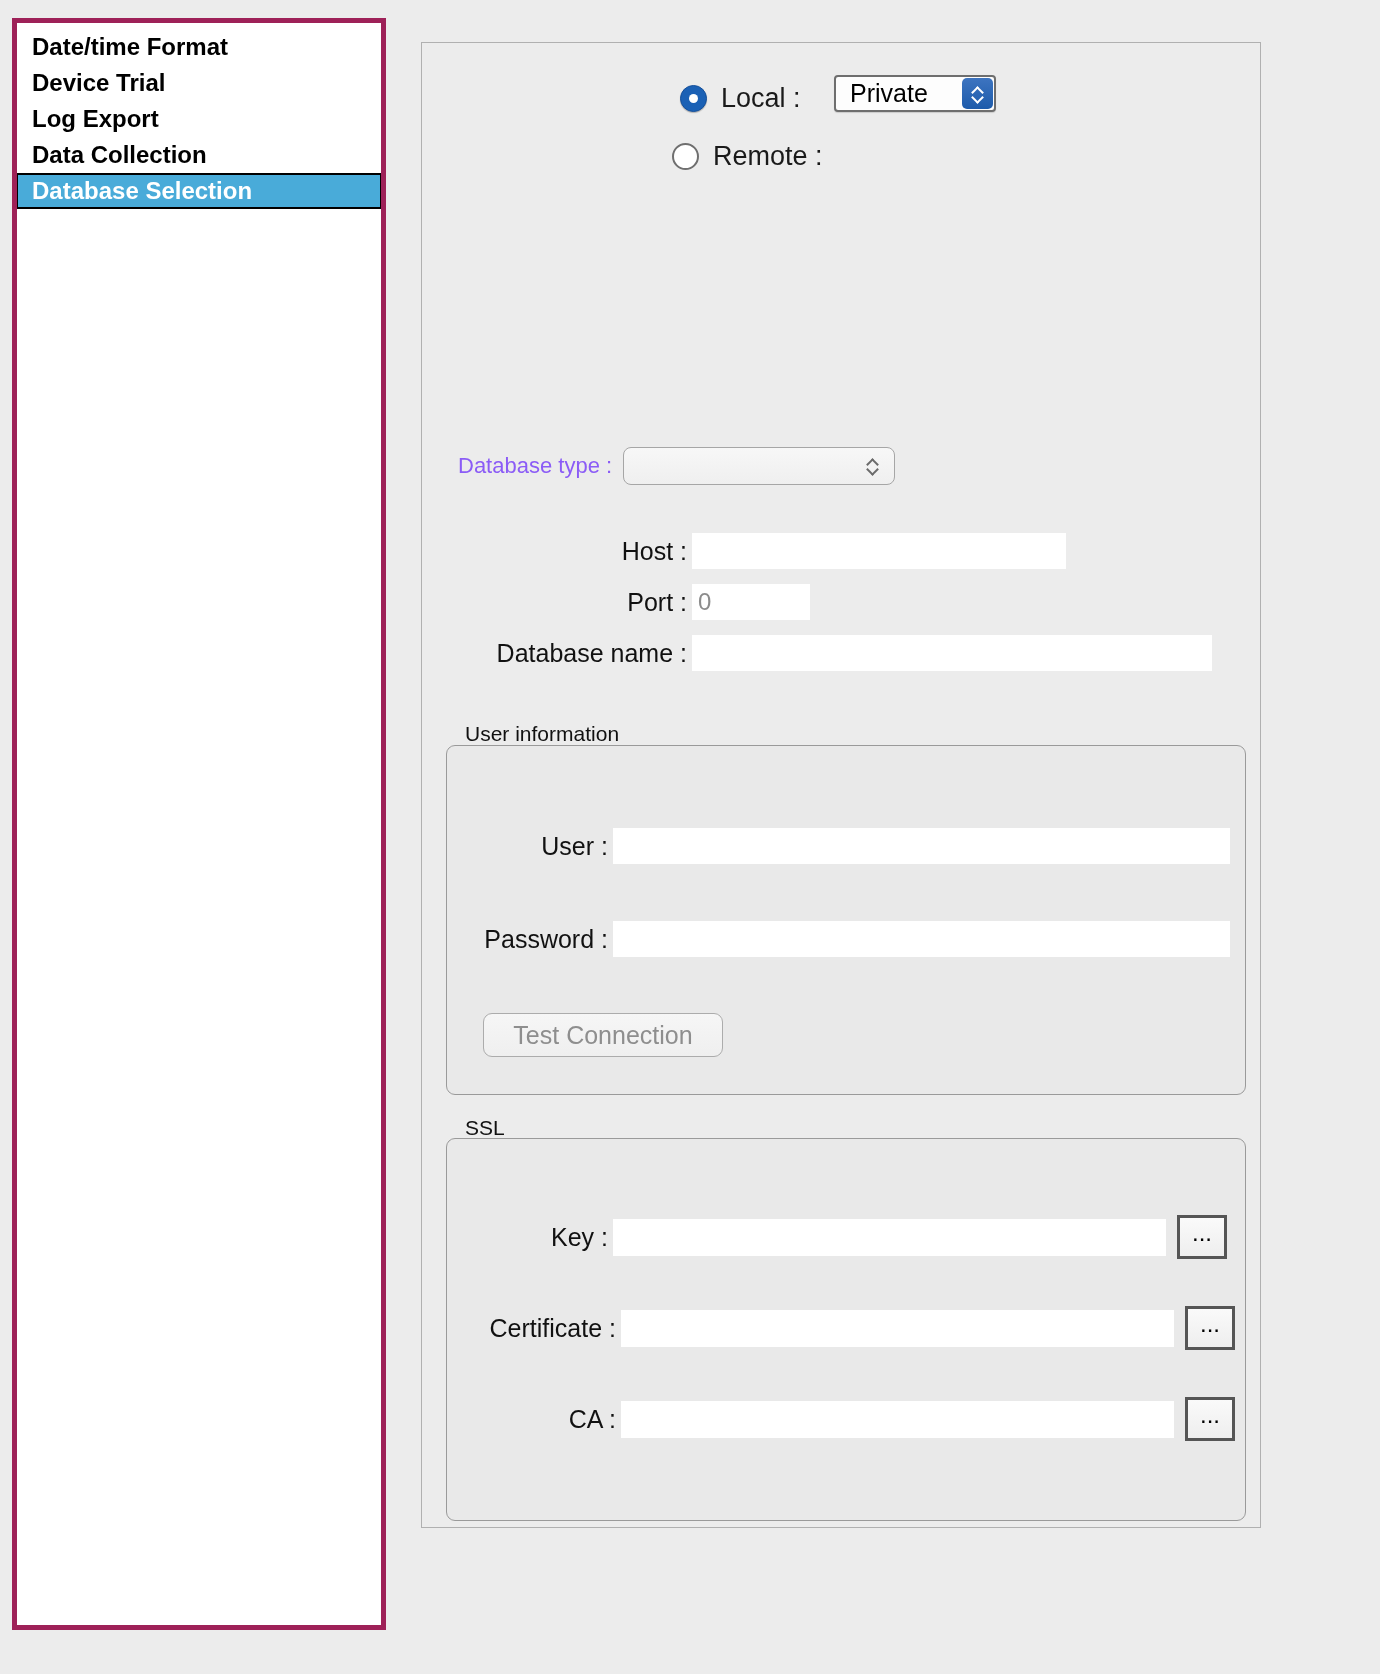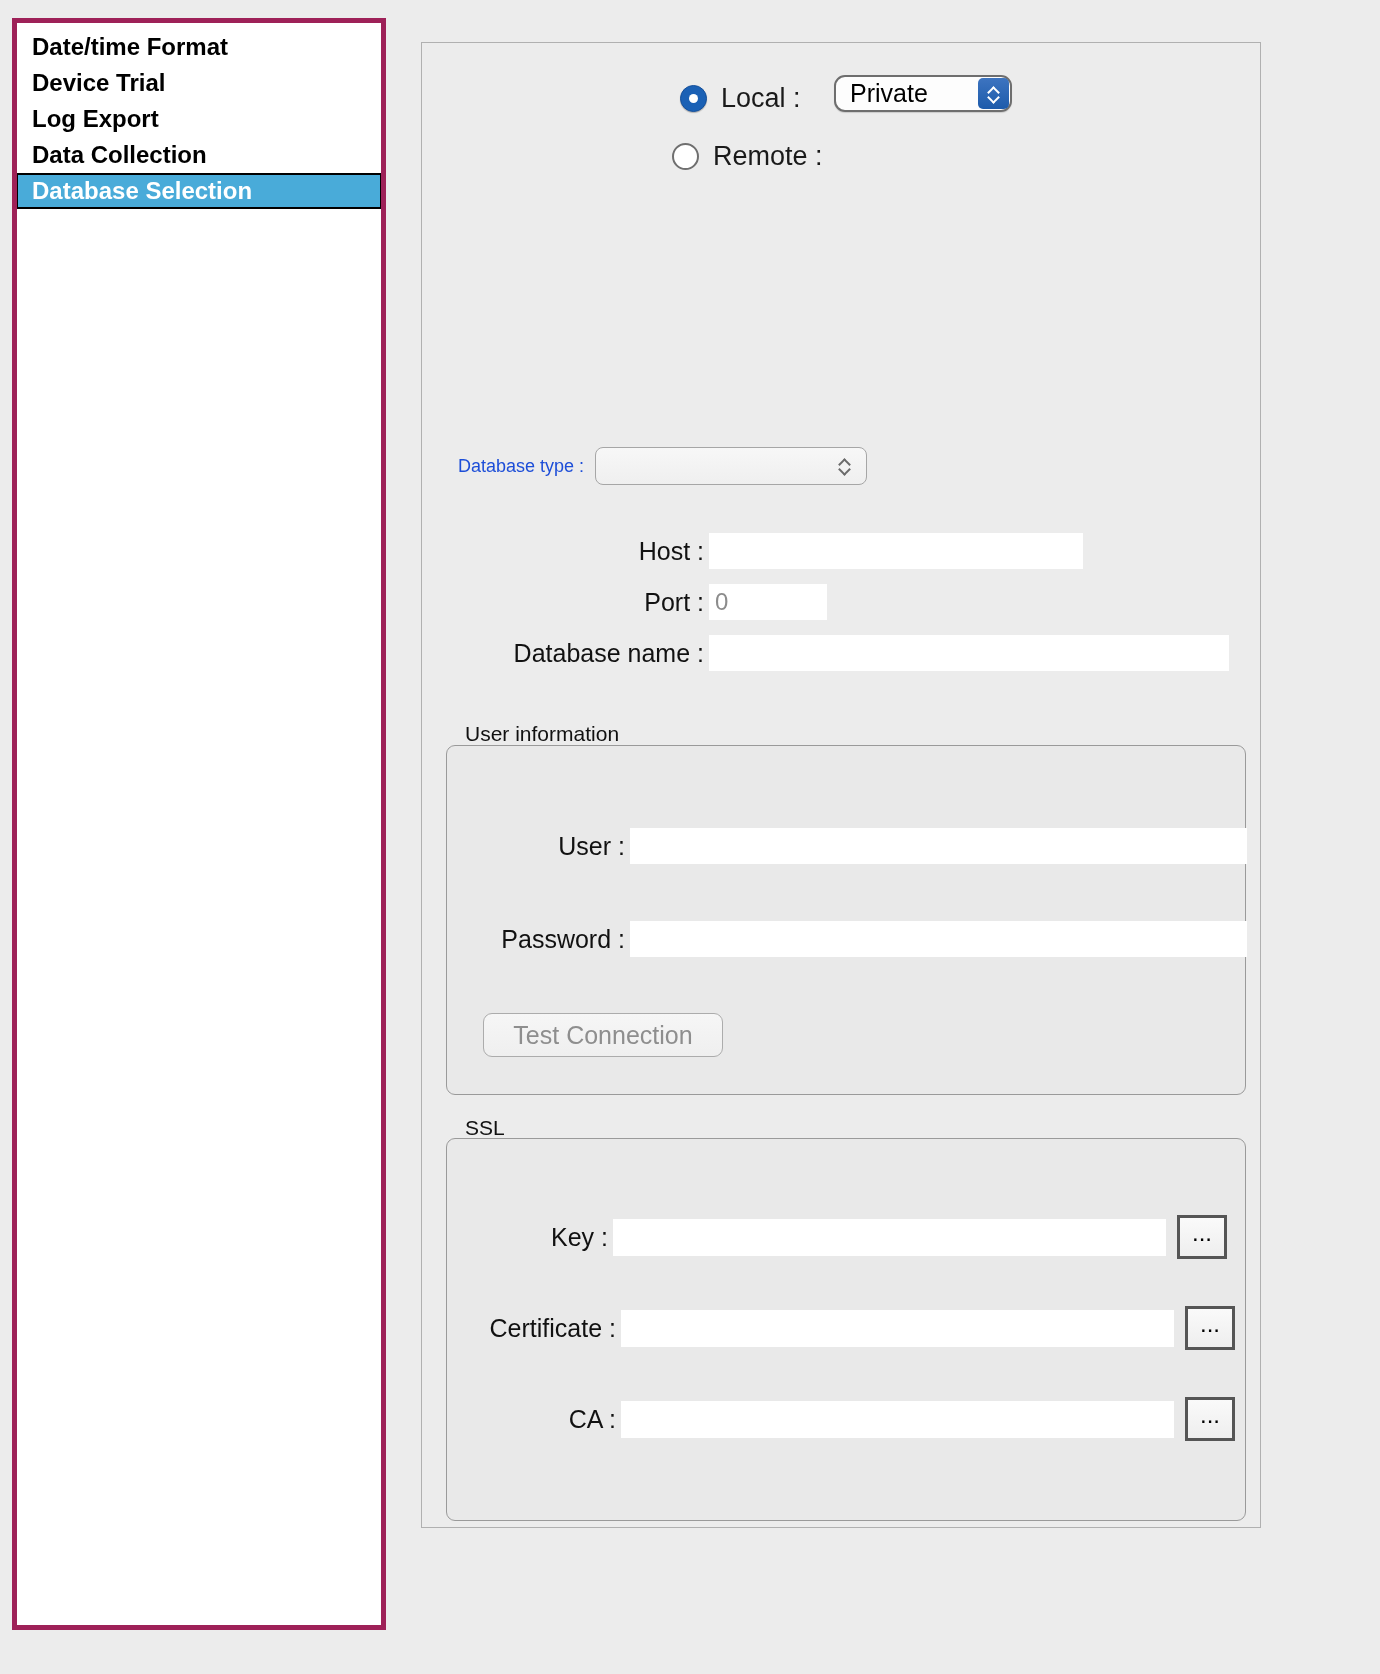--- a/index.html
+++ b/index.html
@@ -102,25 +102,25 @@
     color: #1a1a1a;
     margin-left: 14px;
     white-space: nowrap;
   }
 
   
   #local-select {
     position: absolute;
     left: 412px;
     top: 32px;
-    width: 178px;
+    width: 162px;
     height: 37px;
     background: #fdfdfd;
     border: 2px solid #6e6e6e;
-    border-radius: 11px;
+    border-radius: 4px;
     box-sizing: border-box;
     display: flex;
     align-items: center;
     box-shadow: 0 1px 1px rgba(0,0,0,0.14);
   }
   #local-select .sel-text {
     font-size: 25px;
     color: #000;
     padding-left: 14px;
     flex: 1;
@@ -155,22 +155,22 @@
 
   
   #dbtype-row {
     position: absolute;
     left: 36px;
     top: 404px;
     display: flex;
     align-items: center;
   }
   #dbtype-label {
-    font-size: 18px;
-    color: #1d4ed8;
+    font-size: 22px;
+    color: #8b5cf6;
     white-space: nowrap;
   }
   #dbtype-select {
     width: 272px;
     height: 38px;
     margin-left: 11px;
     background: linear-gradient(#f7f7f7, #efefef);
     border: 1.5px solid #a6a6a6;
     border-radius: 8px;
     box-sizing: border-box;
@@ -185,21 +185,20 @@
     align-items: center;
     justify-content: center;
   }
   .gchev .chev::before { border-color: #6b6b6b; border-width: 2px; }
 
   
   .fld-row {
     position: absolute;
     display: flex;
     align-items: center;
-    margin-left: 17px;
   }
   .fld-label {
     font-size: 25px;
     color: #111;
     text-align: right;
     white-space: nowrap;
   }
   .txtbox {
     background: #ffffff;
     border: none;

